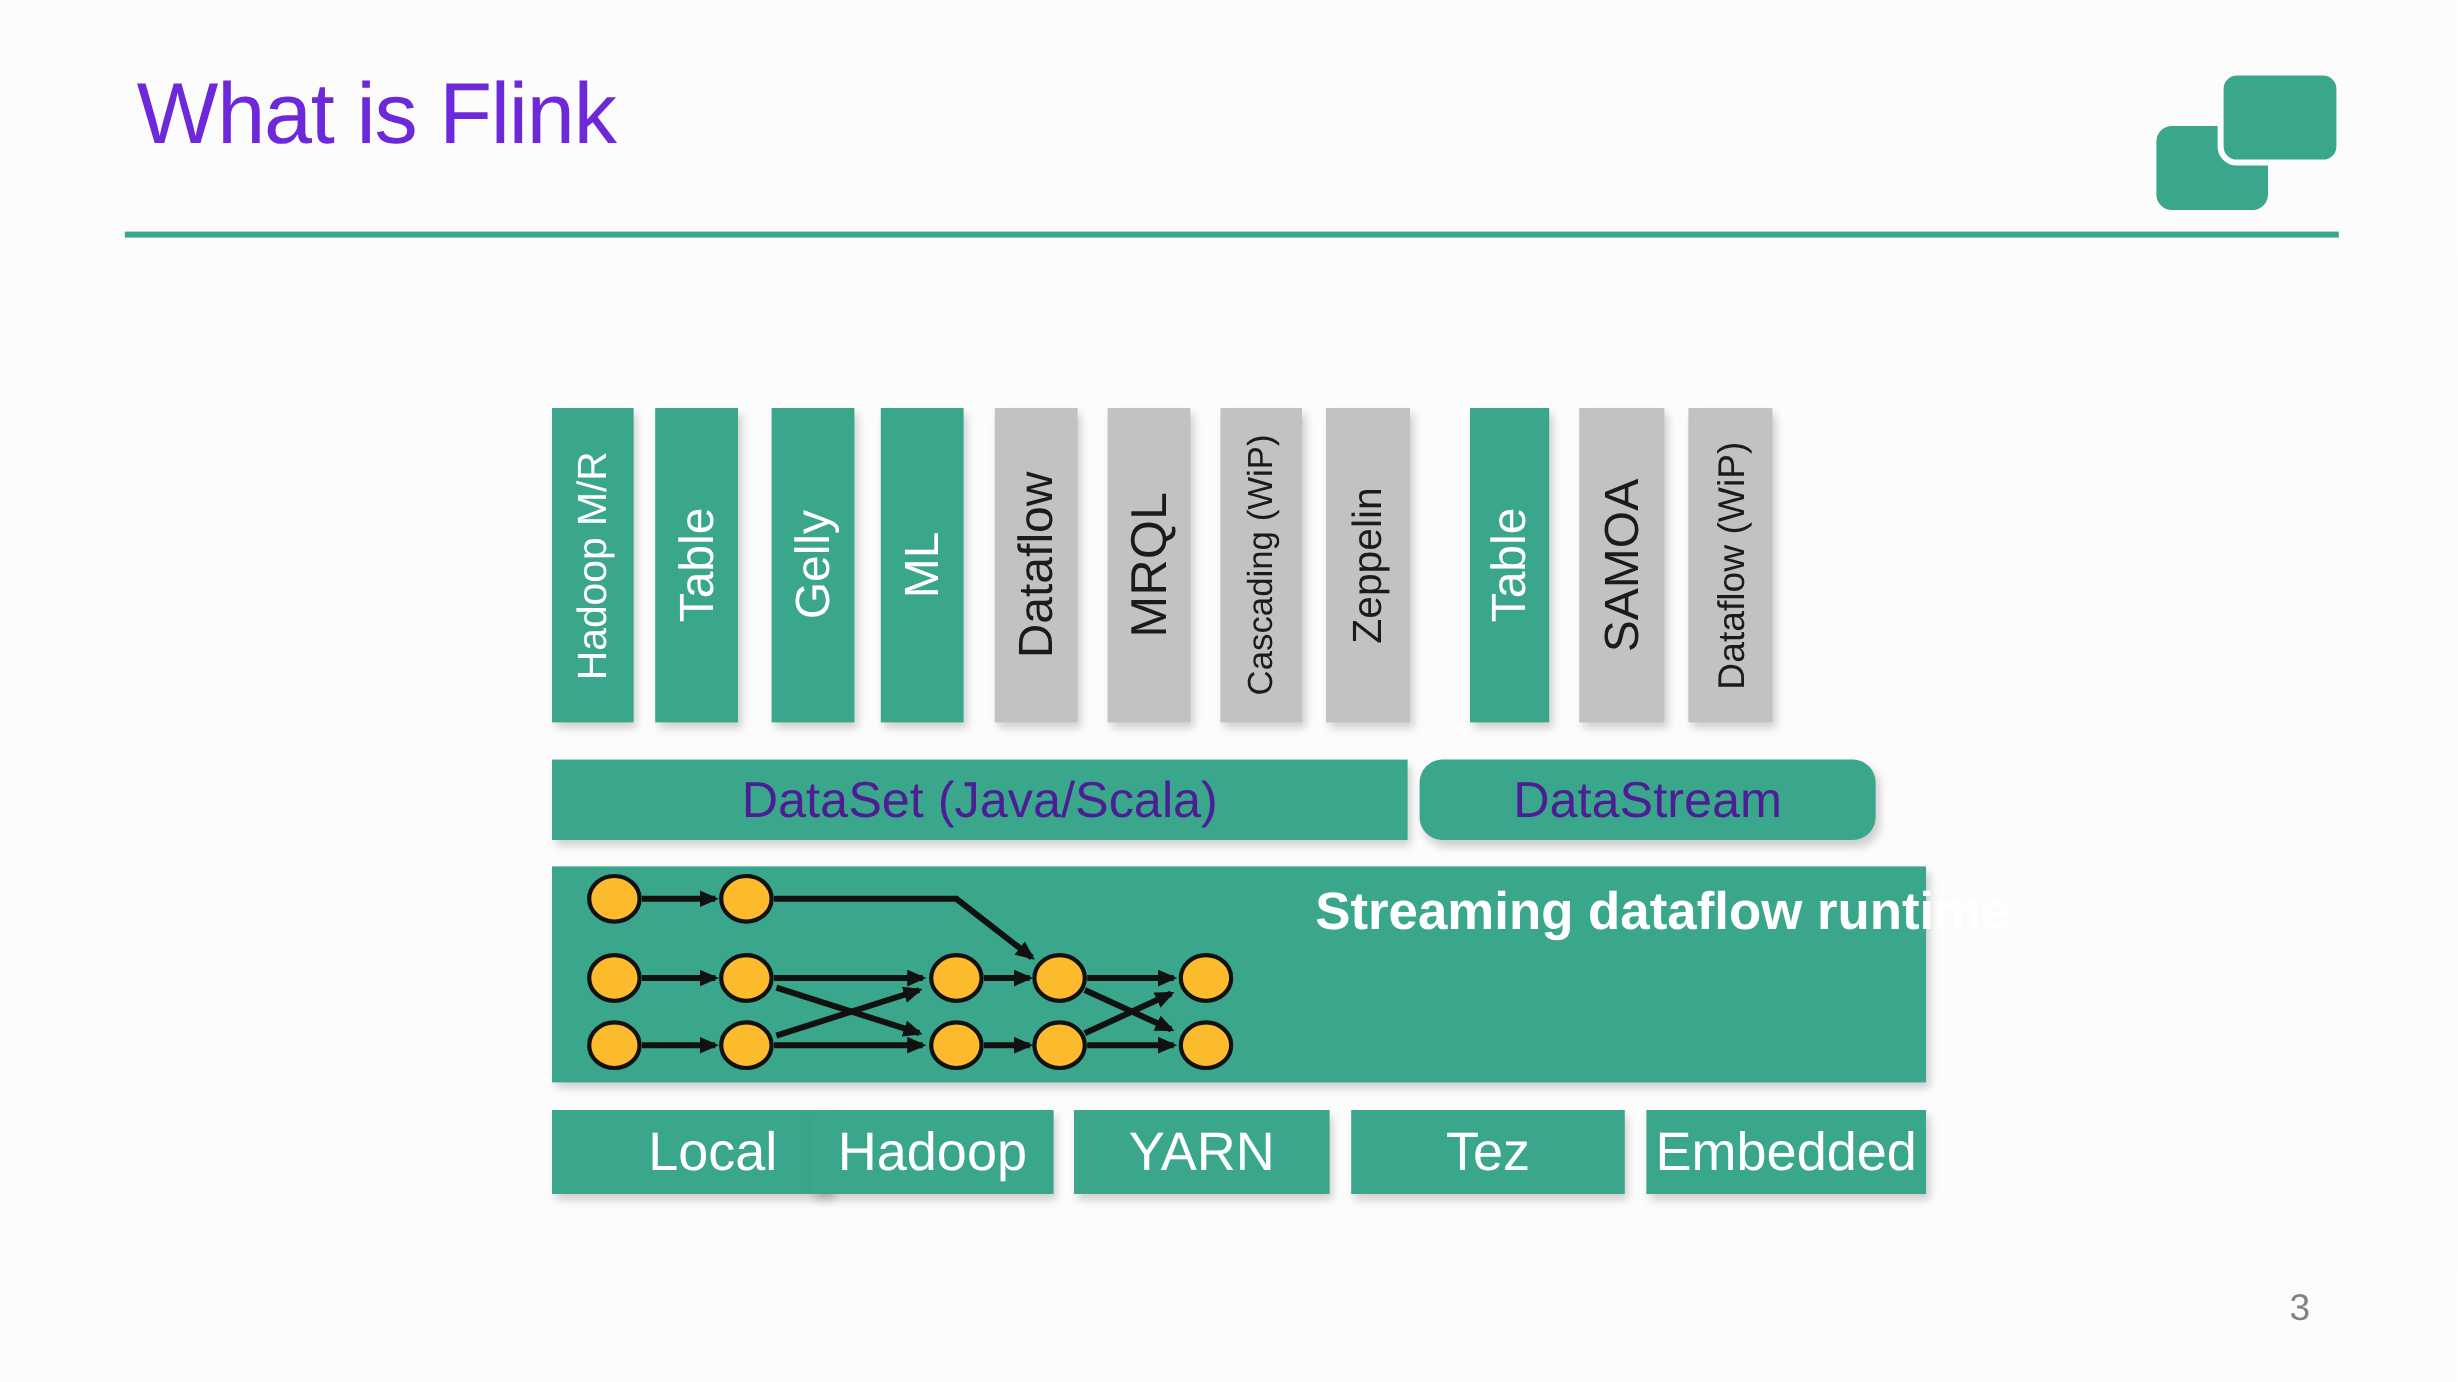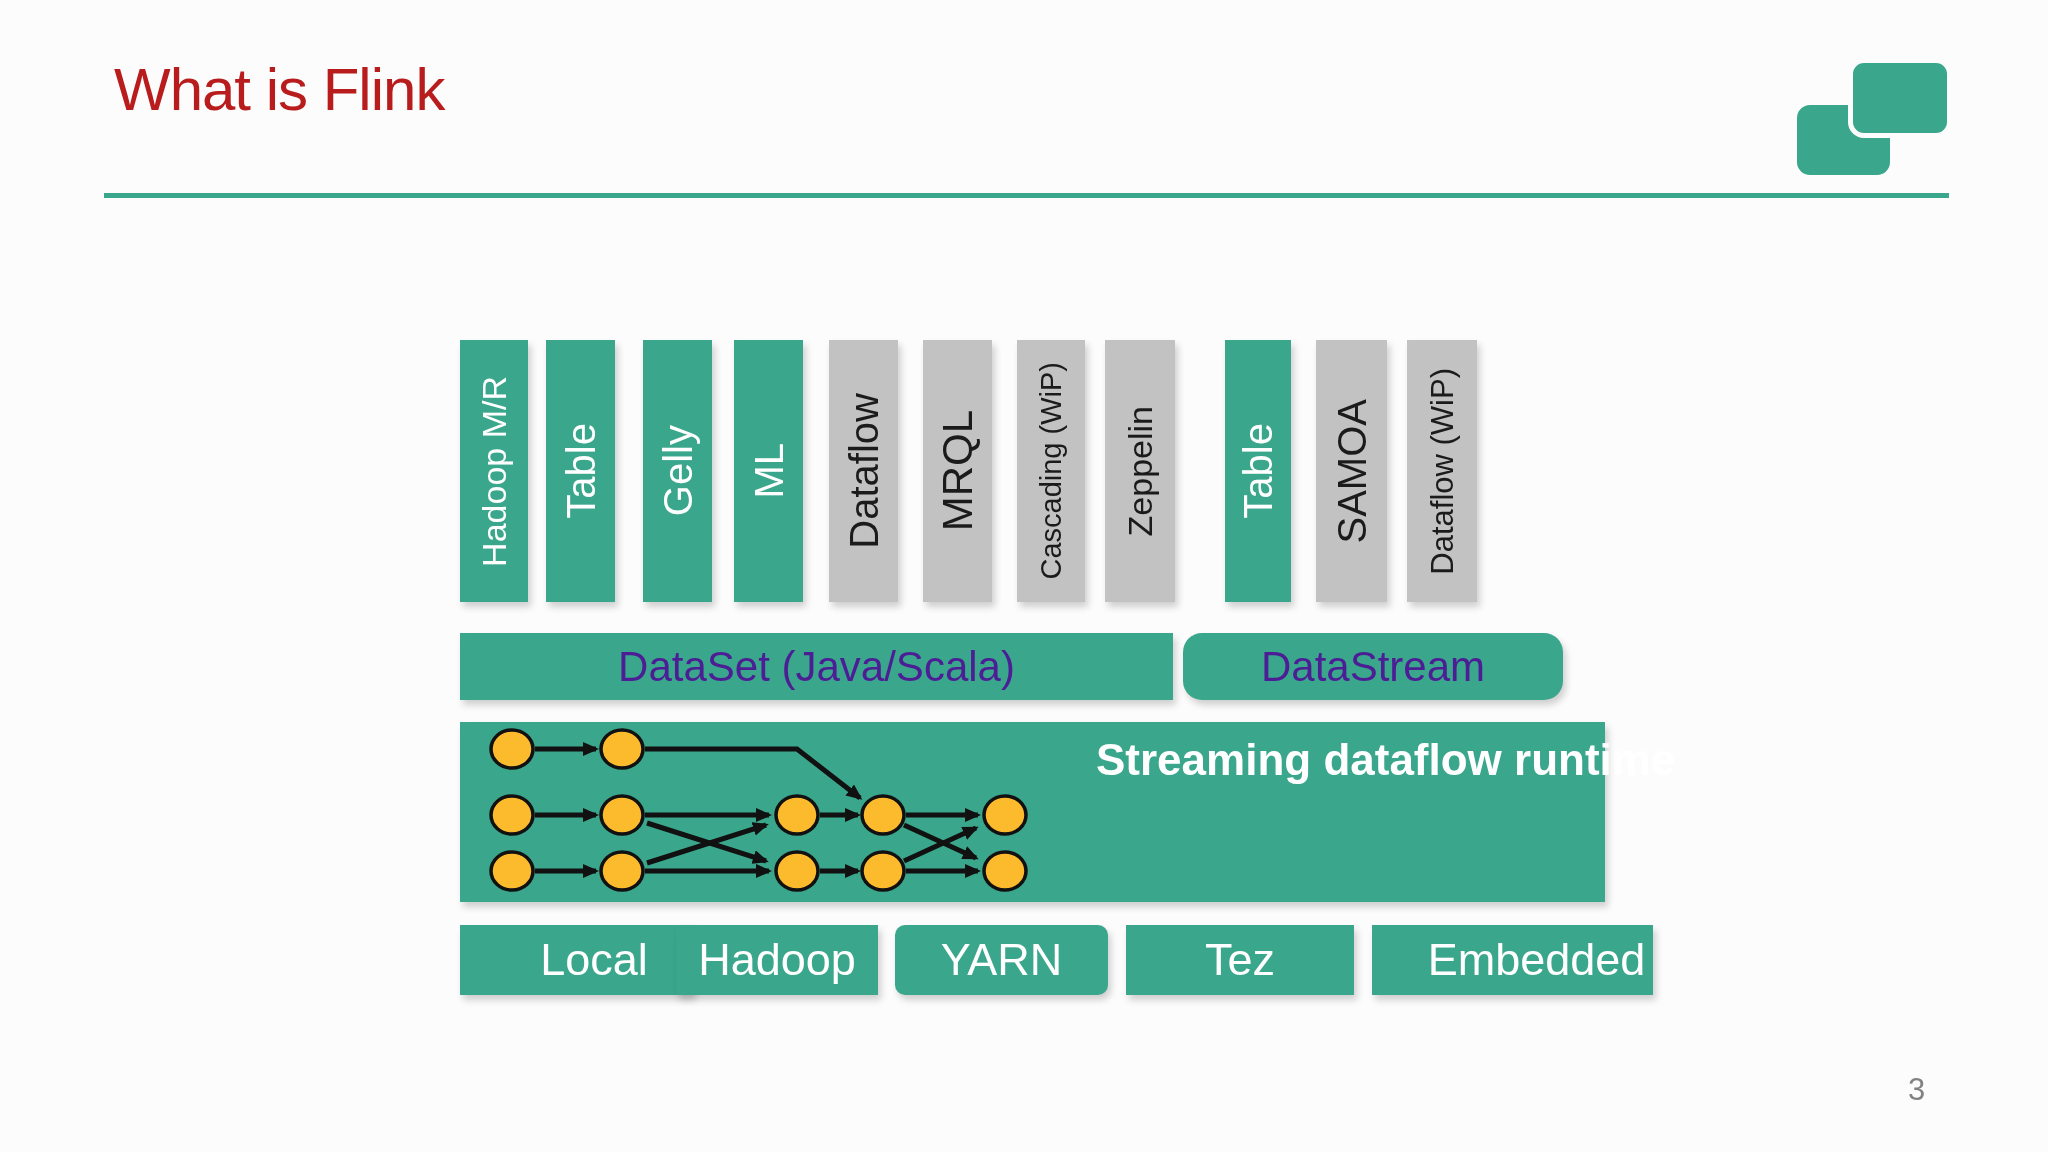--- a/index.html
+++ b/index.html
@@ -5,22 +5,22 @@
   html,body { margin:0; padding:0; background:#ffffff; }
   .slide {
     position:relative; width:2048px; height:1152px;
     background:#fcfcfc; overflow:hidden;
     font-family:"Liberation Sans", sans-serif;
   }
 
   
   .slide-title {
     position:absolute; left:114px; top:58px; margin:0;
-    font-size:60px; line-height:1.05; font-weight:400;
-    color:#b91c1c; letter-spacing:-1px;
+    font-size:72px; line-height:1.05; font-weight:400;
+    color:#6d28d9; letter-spacing:-1px;
   }
   .title-underline {
     position:absolute; left:104px; top:193px; width:1845px; height:5px;
     background:#3aa78c;
   }
 
   
   .logo-back {
     position:absolute; left:1797px; top:105px; width:93px; height:70px;
     background:#3aa78c; border-radius:13px;
@@ -80,23 +80,23 @@
 
   
   .dep {
     position:absolute; top:925px; height:70px;
     display:flex; align-items:center; justify-content:center;
     background:#3aa78c; color:#ffffff; font-size:45px;
     box-shadow:3px 5px 7px rgba(0,0,0,0.18);
   }
   .dep0 { left:460px;  width:198px;padding-left:35px; }
   .dep1 { left:676px;  width:202px; }
-  .dep2 { left:895px;  width:213px;border-radius:10px; }
+  .dep2 { left:895px;  width:213px; }
   .dep3 { left:1126px; width:228px; }
-  .dep4 { left:1372px; width:233px;padding-left:48px; }
+  .dep4 { left:1372px; width:233px; }
 
   
   .page-number {
     position:absolute; left:1908px; top:1072px;
     font-size:31px; color:#828282;
   }
 </style>
 </head>
 <body>
 

